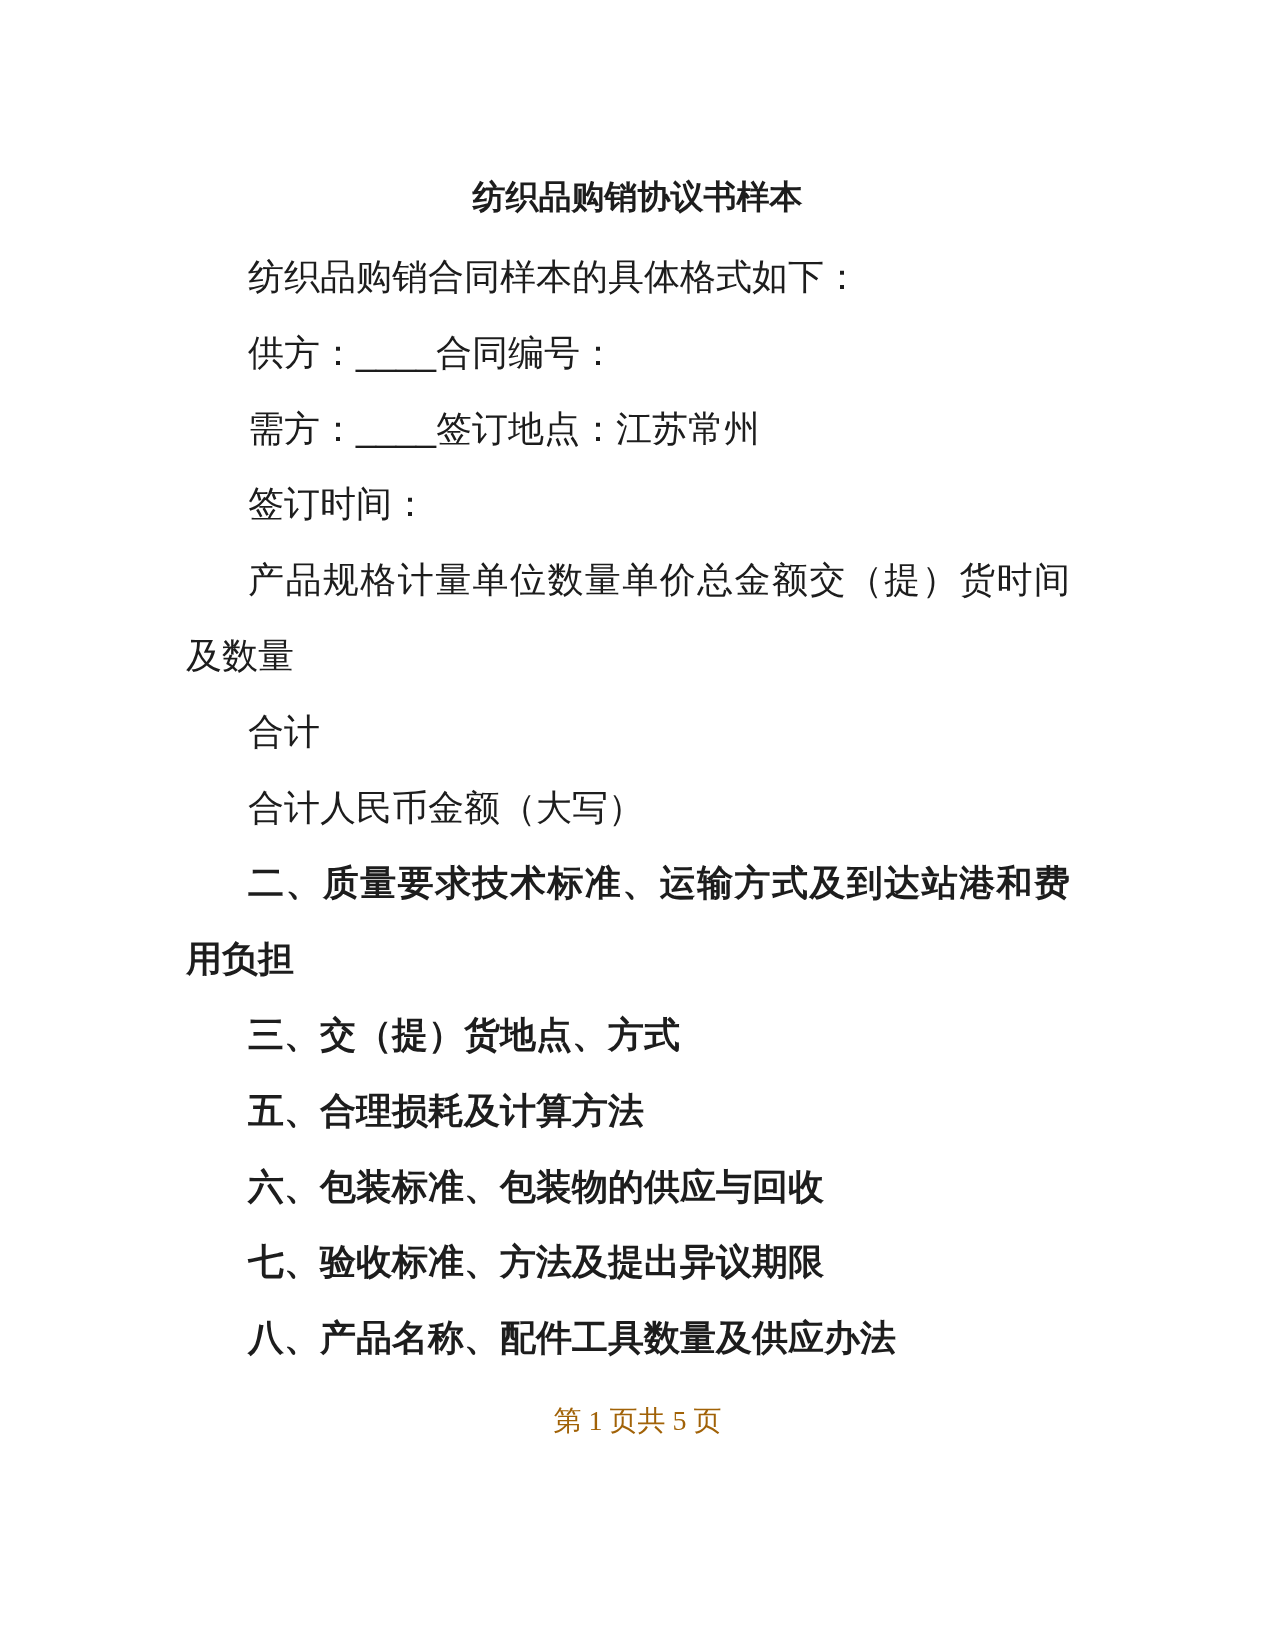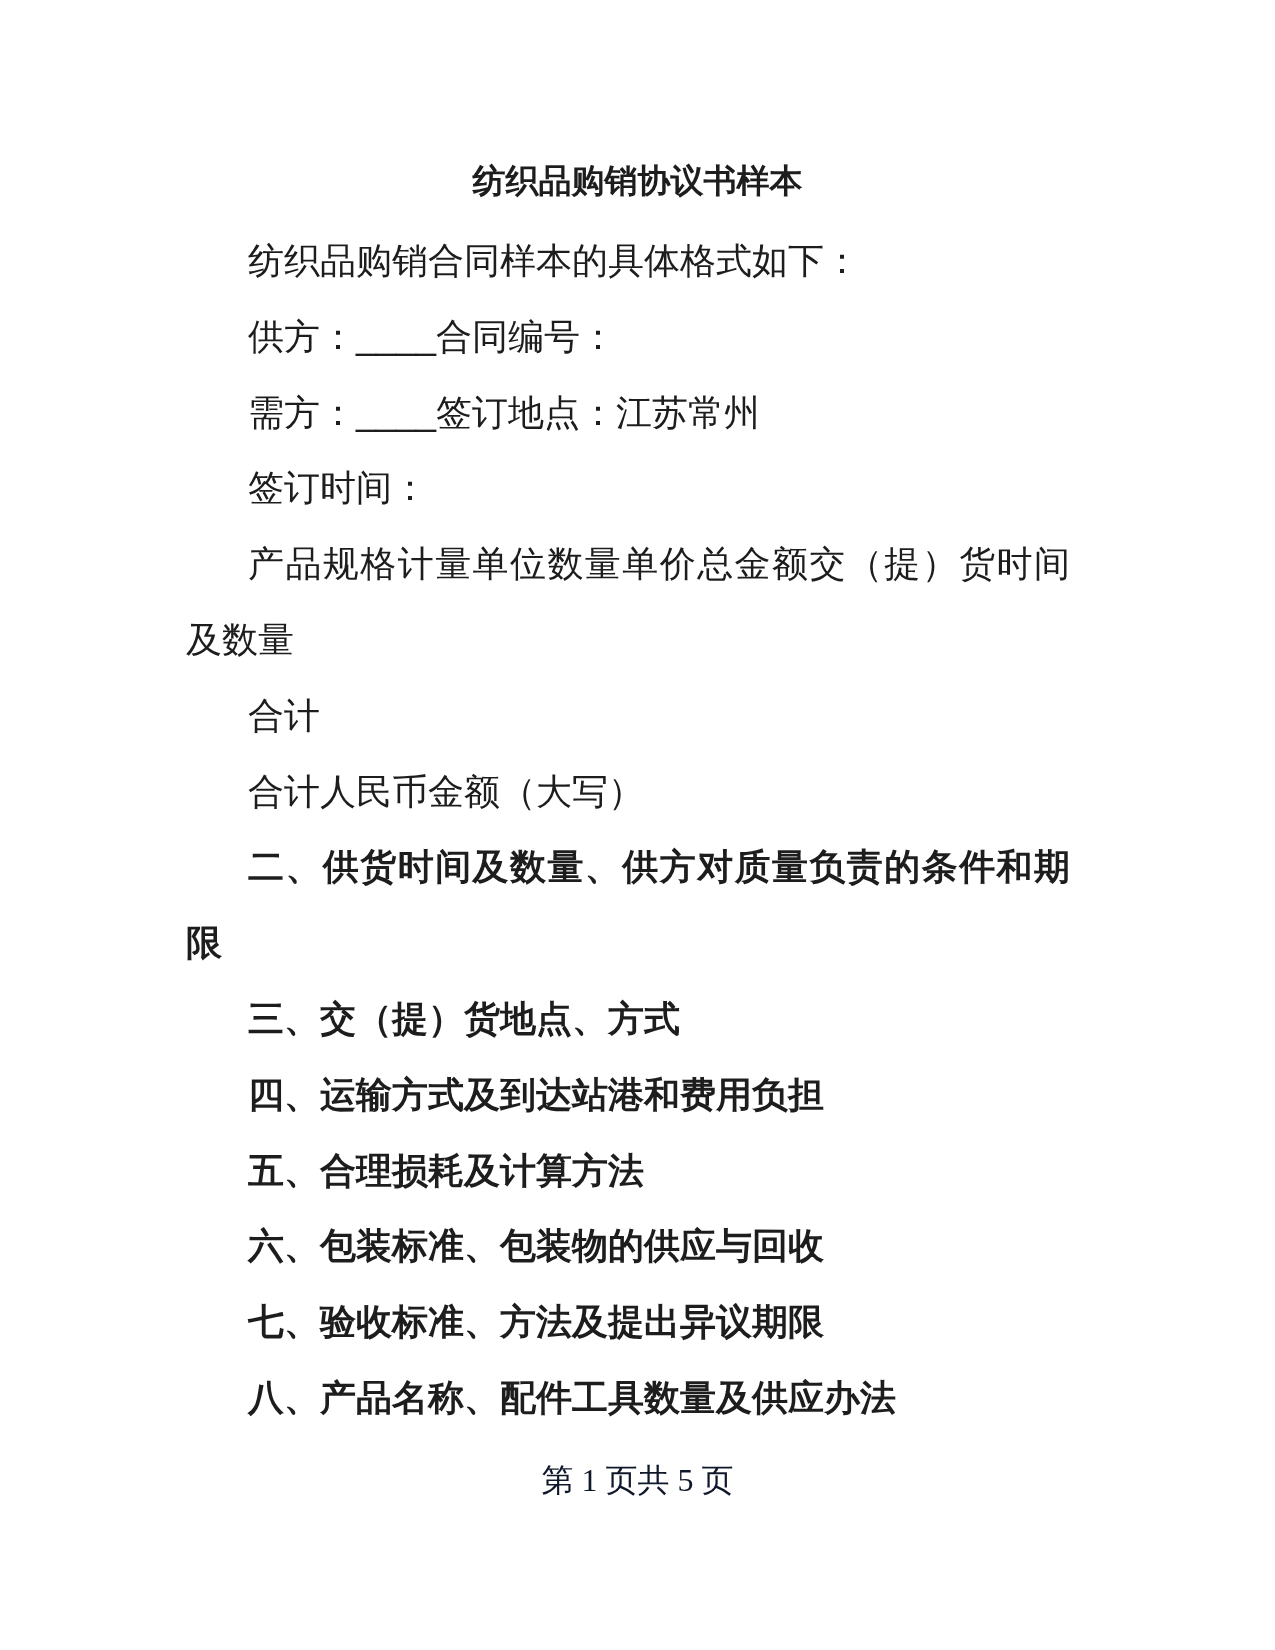--- a/index.html
+++ b/index.html
@@ -12,21 +12,21 @@
     width: 1275px;
     height: 1650px;
     background: #ffffff;
     color: #1d1d1d;
     font-family: "Liberation Sans", "DejaVu Sans", sans-serif;
     box-sizing: border-box;
     padding-top: 161px;
     overflow: hidden;
   }
   .title {
-    margin: 0;
+    margin: 16px;
     font-size: 33px;
     font-weight: 700;
     line-height: 40px;
     text-align: center;
   }
   .content {
     margin: 22px 0 0 186px;
     width: 884px;
   }
   .line {
@@ -34,44 +34,43 @@
     line-height: 75.8px;
     text-indent: 62px;
     text-align: justify;
     font-weight: 400;
   }
   .line.bold {
     font-weight: 700;
   }
   .footer {
     margin-top: 7px;
-    font-size: 32px;
+    font-size: 28px;
     line-height: 75.8px;
     text-align: center;
     font-family: "Liberation Serif", "DejaVu Serif", serif;
-    color: #0f172a;
+    color: #a16207;
   }
 </style>
 </head>
 <body>
 
 <div class="page">
   <h1 class="title">纺织品购销协议书样本</h1>
 
   <div class="content">
       <div class="line">纺织品购销合同样本的具体格式如下：</div>
       <div class="line">供方：____合同编号：</div>
       <div class="line">需方：____签订地点：江苏常州</div>
       <div class="line">签订时间：</div>
       <div class="line">产品规格计量单位数量单价总金额交（提）货时间及数量</div>
       <div class="line">合计</div>
       <div class="line">合计人民币金额（大写）</div>
-      <div class="line bold">二、供货时间及数量、供方对质量负责的条件和期限</div>
+      <div class="line bold">二、质量要求技术标准、运输方式及到达站港和费用负担</div>
       <div class="line bold">三、交（提）货地点、方式</div>
-      <div class="line bold">四、运输方式及到达站港和费用负担</div>
       <div class="line bold">五、合理损耗及计算方法</div>
       <div class="line bold">六、包装标准、包装物的供应与回收</div>
       <div class="line bold">七、验收标准、方法及提出异议期限</div>
       <div class="line bold">八、产品名称、配件工具数量及供应办法</div>
     </div>
 
   <div class="footer">第 1 页共 5 页</div>
 </div>
 
 </body></html>

